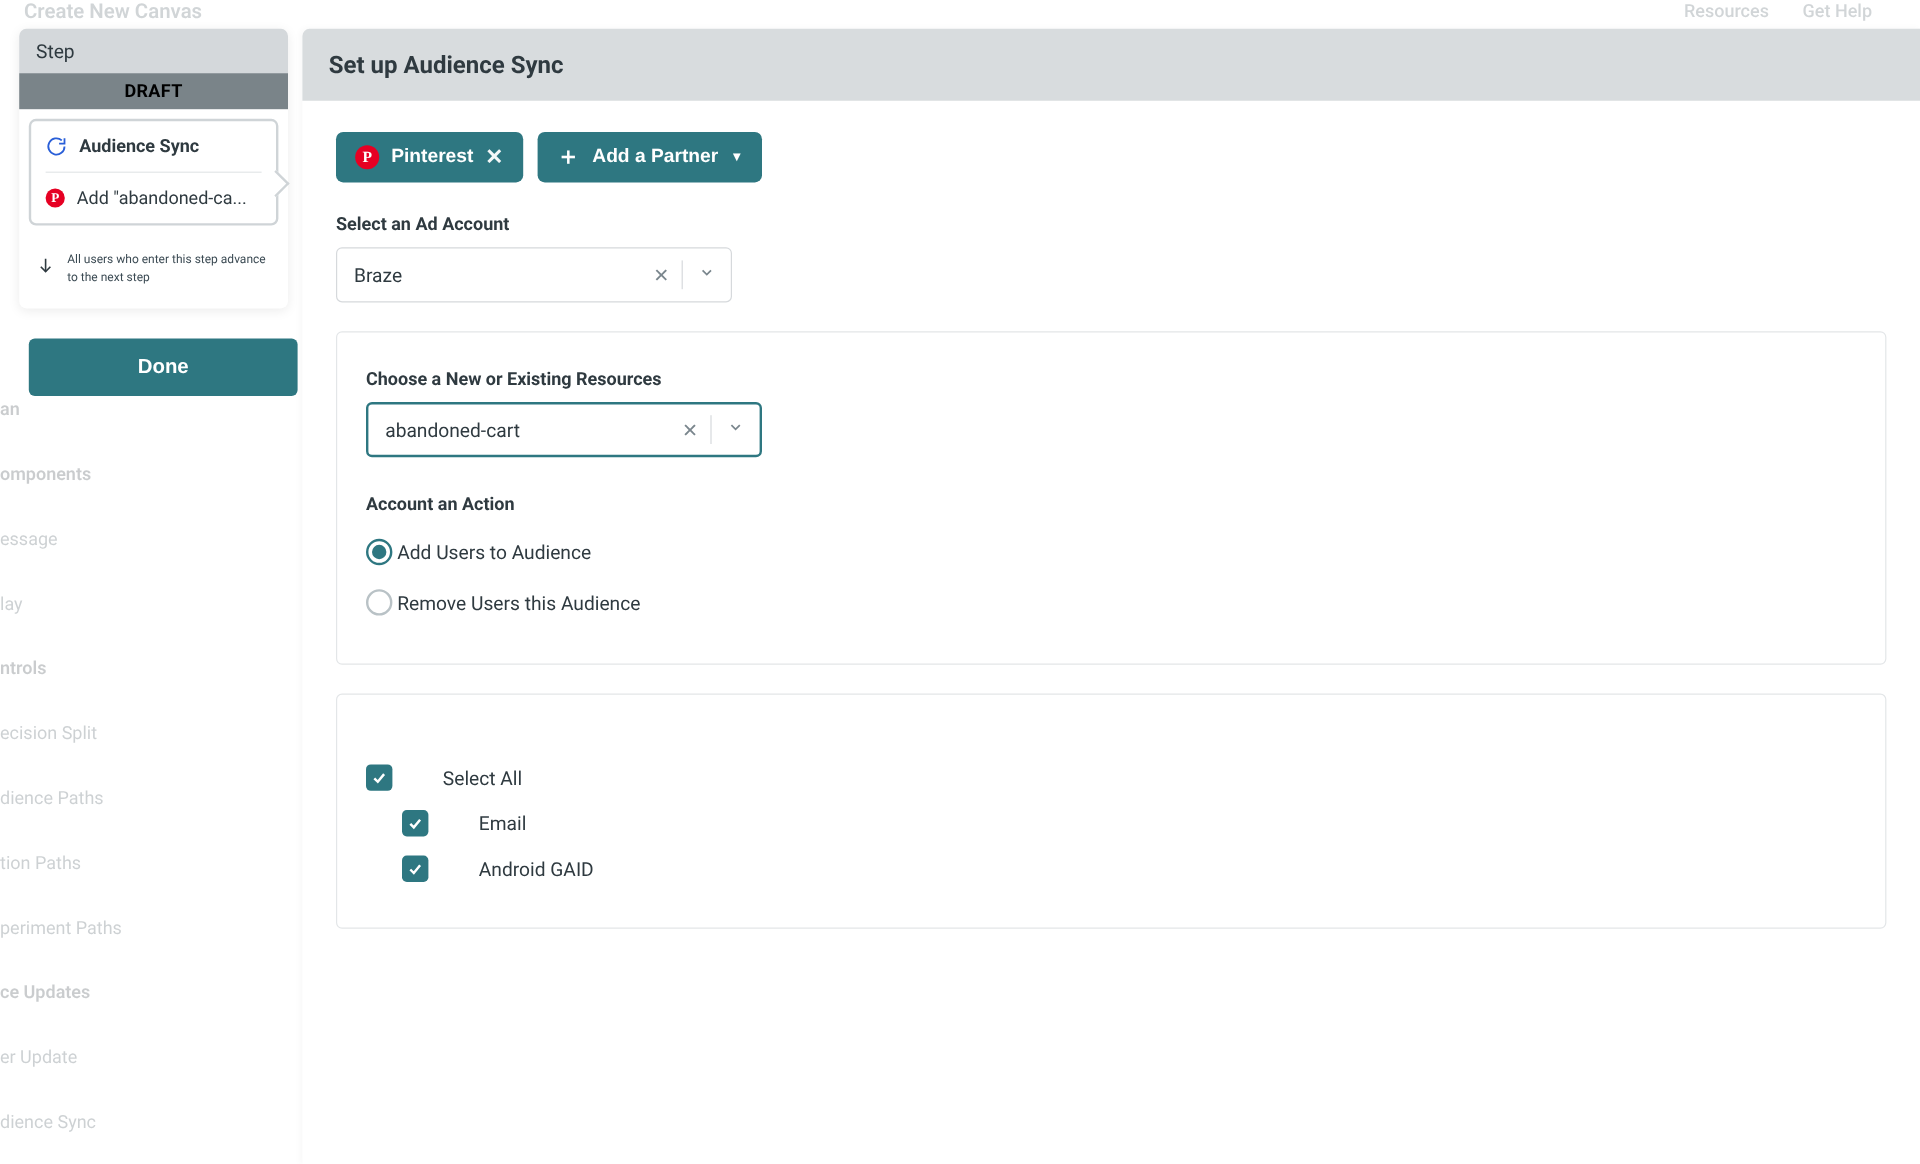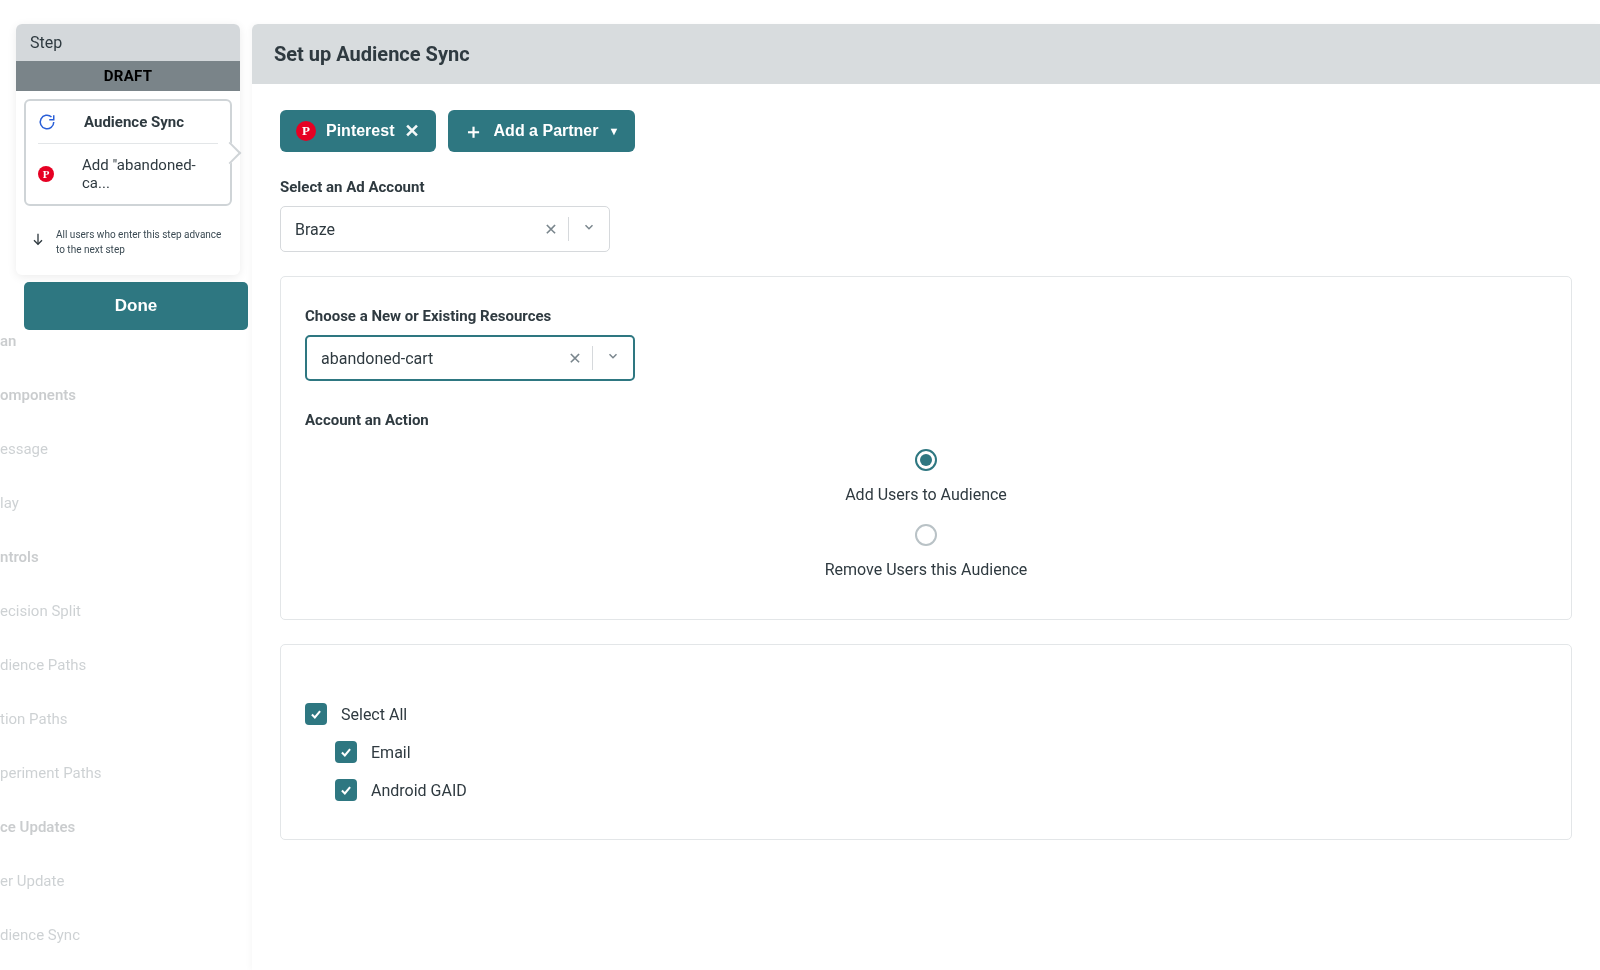--- a/index.html
+++ b/index.html
@@ -97,21 +97,21 @@
     content:"";
     position:absolute;
     right:-8px; top:44px;
     width:14px;height:14px;
     background:#fff;
     border-right:2px solid #cfd4d7;
     border-top:2px solid #cfd4d7;
     transform:rotate(45deg);
   }
   .step-row {
-    display:flex; align-items:center; gap:28px;
+    display:flex; align-items:center; gap:10px;
     padding:12px 12px;
   }
   .step-divider { height:1px; background:var(--border-light); margin:0 12px; }
   .step-row .lbl { font-size:15px; color:#2f3a40; }
   .step-row.bold .lbl { font-weight:700; }
   .icon-sync {
     width:18px;height:18px;flex:none;
   }
   .icon-pinterest-sm {
     width:16px;height:16px;flex:none;
@@ -195,44 +195,51 @@
 
   .card {
     border:1px solid var(--border-light);
     border-radius:5px;
     padding:30px 24px;
     margin-top:0;
   }
   .card + .card { margin-top:24px; }
   .spacer{ height:24px; }
 
-  .radio-row{ display:flex; align-items:center; gap:14px; padding:10px 0; cursor:pointer;flex-direction:column; }
+  .radio-row{ display:flex; align-items:center; gap:4px; padding:10px 0; cursor:pointer; }
   .radio{
     width:22px;height:22px;border:2px solid #b9c2c6;border-radius:50%;
     display:flex;align-items:center;justify-content:center;flex:none;
   }
   .radio.checked{ border-color:var(--teal); }
   .radio.checked::after{ content:"";width:12px;height:12px;border-radius:50%;background:var(--teal); }
   .radio-row .rl{ font-size:16px; color:#2f3a40; }
 
   .check-row{ display:flex; align-items:center; gap:14px; padding:8px 0; cursor:pointer; }
   .check-row.indent{ padding-left:30px; }
   .checkbox{
     width:22px;height:22px;border-radius:4px;background:var(--teal);
     display:flex;align-items:center;justify-content:center;flex:none;
   }
   .checkbox svg{ width:14px;height:14px; }
-  .check-row .cl{ font-size:16px; color:#2f3a40; }
+  .check-row .cl{ font-size:16px; color:#2f3a40;margin-left:28px; }
 
   .section-gap{ height:30px; }
 </style>
 </head>
 <body>
 
 <div class="bg-layer">
+  <div class="bg-top">
+    <span>Create New Canvas</span>
+    <span class="bg-top-right">
+      <span>Resources</span>
+      <span>Get Help</span>
+    </span>
+  </div>
   <div class="bg-sidebar">
     <div class="section">an</div>
     <div class="section">omponents</div>
     <div>essage</div>
     <div>lay</div>
     <div class="section">ntrols</div>
     <div>ecision Split</div>
     <div>dience Paths</div>
     <div>tion Paths</div>
     <div>periment Paths</div>

